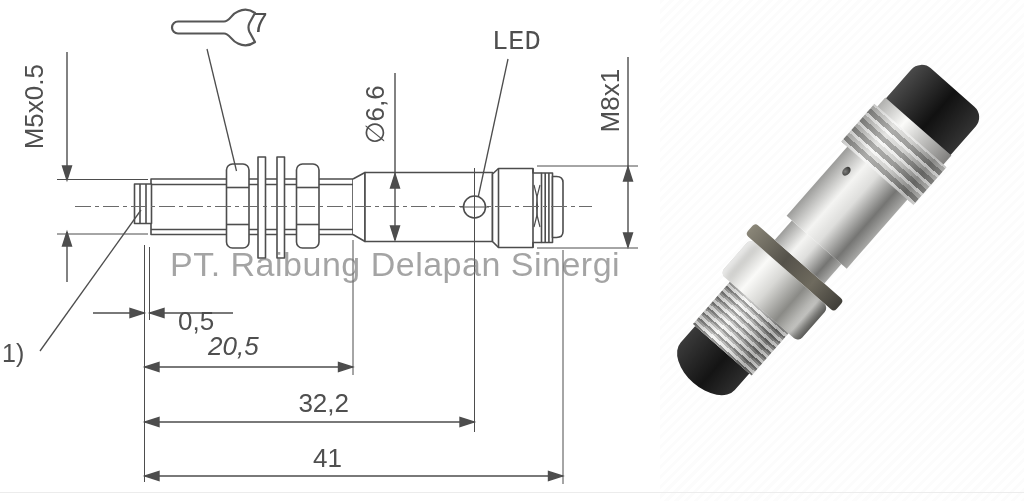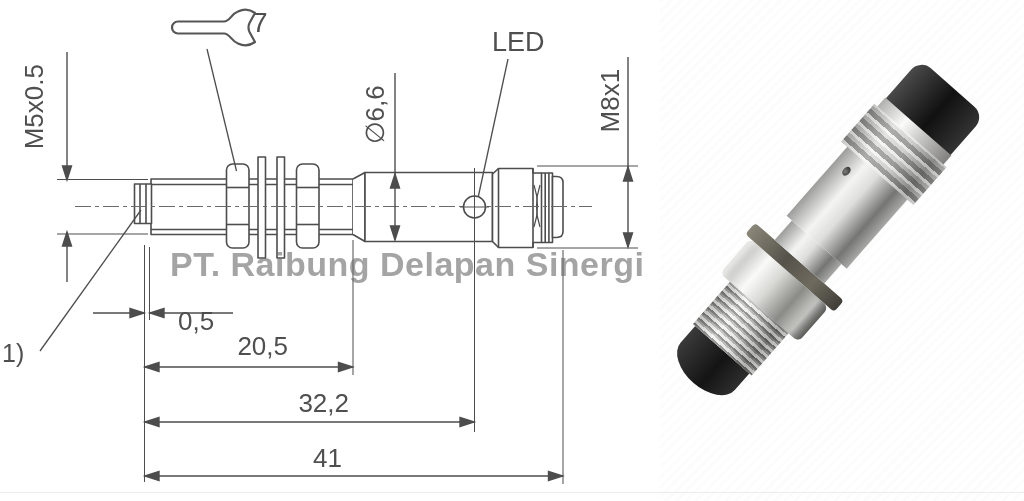--- a/index.html
+++ b/index.html
@@ -3,31 +3,31 @@
 <meta charset="utf-8">
 <style>
   html,body{margin:0;padding:0;}
   body{
     width:1024px;height:501px;position:relative;background:#ffffff;
     font-family:"Liberation Sans", sans-serif;overflow:hidden;
   }
   .label{position:absolute;color:#4f4f4f;font-size:26px;line-height:1.05;white-space:nowrap;}
   .vlabel{text-align:center;transform:rotate(-90deg);}
   #lbl-7{left:252px;top:8px;font-size:28px;}
-  #lbl-led{left:492px;top:28px;font-size:27px;}
+  #lbl-led{left:492px;top:28px;font-size:27px;font-family:Liberation Mono, monospace;}
   #lbl-m5{left:-25px;top:93px;width:120px;}
   #lbl-d66{left:326px;top:101px;width:100px;}
   #lbl-m8{left:566px;top:87px;width:90px;}
   #lbl-05{left:178px;top:284px;margin-top:24px;}
-  #lbl-205{left:208px;top:333px;width:80px;text-align:right;}
+  #lbl-205{left:208px;top:333px;width:80px;text-align:left;font-style:italic;}
   #lbl-322{left:269px;top:390px;width:80px;text-align:right;}
   #lbl-41{left:313px;top:445px;width:80px;text-align:left;}
   #lbl-fn{left:2px;top:340px;font-size:25px;}
   #watermark{
-    position:absolute;left:170px;top:245px;font-size:34px;font-weight:bold;
+    position:absolute;left:170px;top:245px;font-size:34px;font-weight:normal;
     color:rgba(108,108,108,0.62);letter-spacing:0.5px;white-space:nowrap;z-index:30;
   }
   #drawing-svg{position:absolute;left:0;top:0;z-index:10;}
   #page-rule{position:absolute;left:0;top:492px;width:1024px;height:1px;background:#ececec;}
 
   
   #photo-area{
     position:absolute;left:660px;top:0;width:364px;height:501px;
     background:
       repeating-linear-gradient(135deg, rgba(0,0,0,0.013) 0 3px, rgba(0,0,0,0) 3px 7px);

